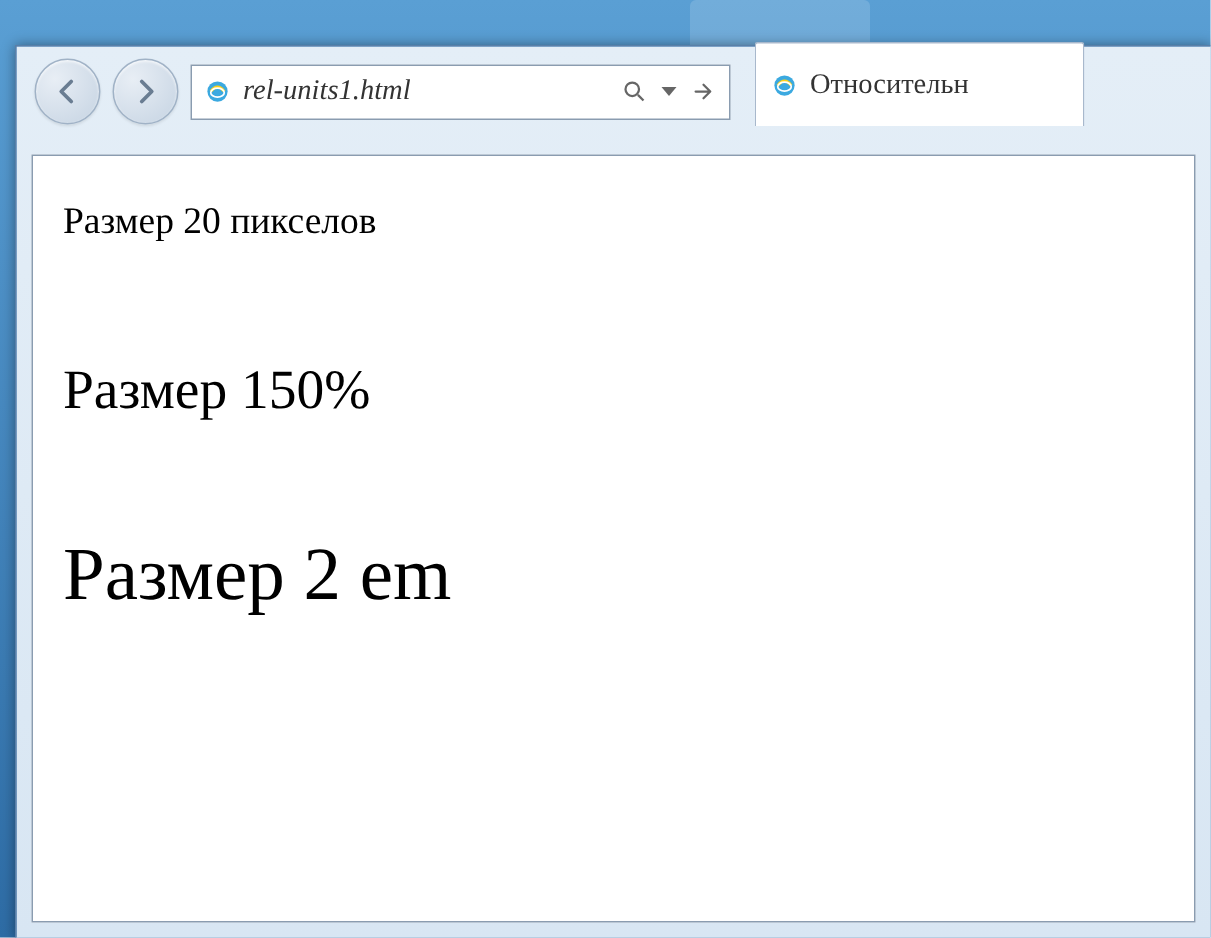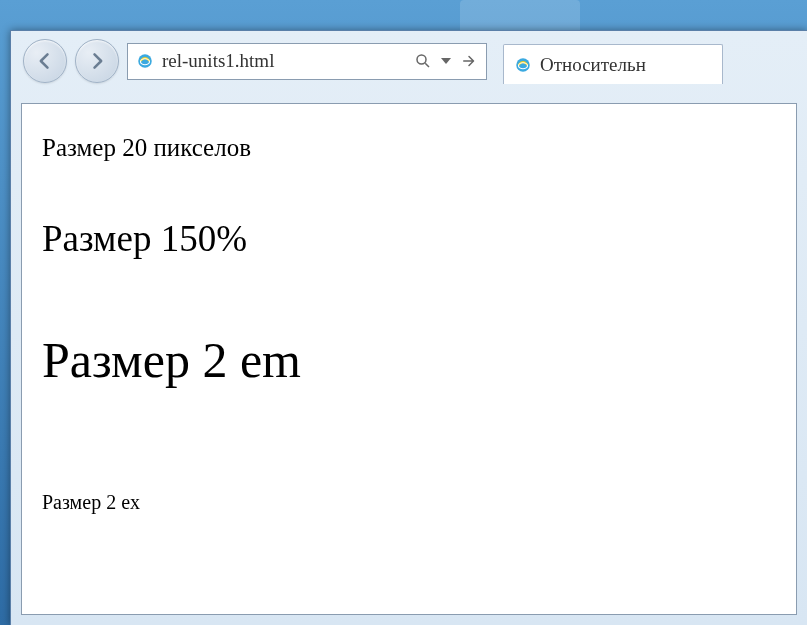--- a/index.html
+++ b/index.html
@@ -54,20 +54,21 @@
     .nav-btn svg { width: 20px; height: 20px; }
     .address-bar {
       flex: 0 0 360px;
       height: 37px;
       background: #fff;
       border: 1px solid #8a9cb0;
       display: flex;
       align-items: center;
       padding: 0 8px;
       gap: 8px;
+      font-style: italic;
     }
     .ie-icon-small {
       width: 18px;
       height: 18px;
       flex-shrink: 0;
     }
     .url-text {
       flex: 1;
       font-size: 19px;
       color: #333;
@@ -84,21 +85,21 @@
       flex: 1;
       height: 46px;
       display: flex;
       align-items: flex-end;
       margin-left: 8px;
     }
     .tab {
       background: #fff;
       border: 1px solid #a8b8cc;
       border-bottom: none;
-      height: 40px;
+      height: 56px;
       min-width: 220px;
       display: flex;
       align-items: center;
       padding: 0 10px;
       gap: 8px;
       font-size: 19px;
       color: #333;
       font-family: "Times New Roman", serif;
       border-radius: 2px 2px 0 0;
     }
@@ -109,21 +110,21 @@
       right: 10px;
       bottom: 10px;
       background: #fff;
       border: 1px solid #8a9cb0;
     }
     .page-content {
       padding: 30px 20px;
       font-family: "Times New Roman", Georgia, serif;
       color: #000;
     }
-    .line1 { font-size: 25px; margin-bottom: 55px; }
+    .line1 { font-size: 25px; margin-bottom: 77px; }
     .line2 { font-size: 37px; margin-bottom: 71px; }
     .line3 { font-size: 50px; margin-bottom: 102px; }
     .line4 { font-size: 20px; }
     .dropdown-caret {
       width: 0; height: 0;
       border-left: 5px solid transparent;
       border-right: 5px solid transparent;
       border-top: 6px solid #666;
       margin: 0 3px;
     }
@@ -173,16 +174,15 @@
         <span>Относительн</span>
       </div>
     </div>
   </div>
 
   <div class="content-frame">
     <div class="page-content">
       <div class="line1">Размер 20 пикселов</div>
       <div class="line2">Размер 150%</div>
       <div class="line3">Размер 2 em</div>
-      <div class="line4">Размер 2 ex</div>
     </div>
   </div>
 </div>
 
 </body></html>

